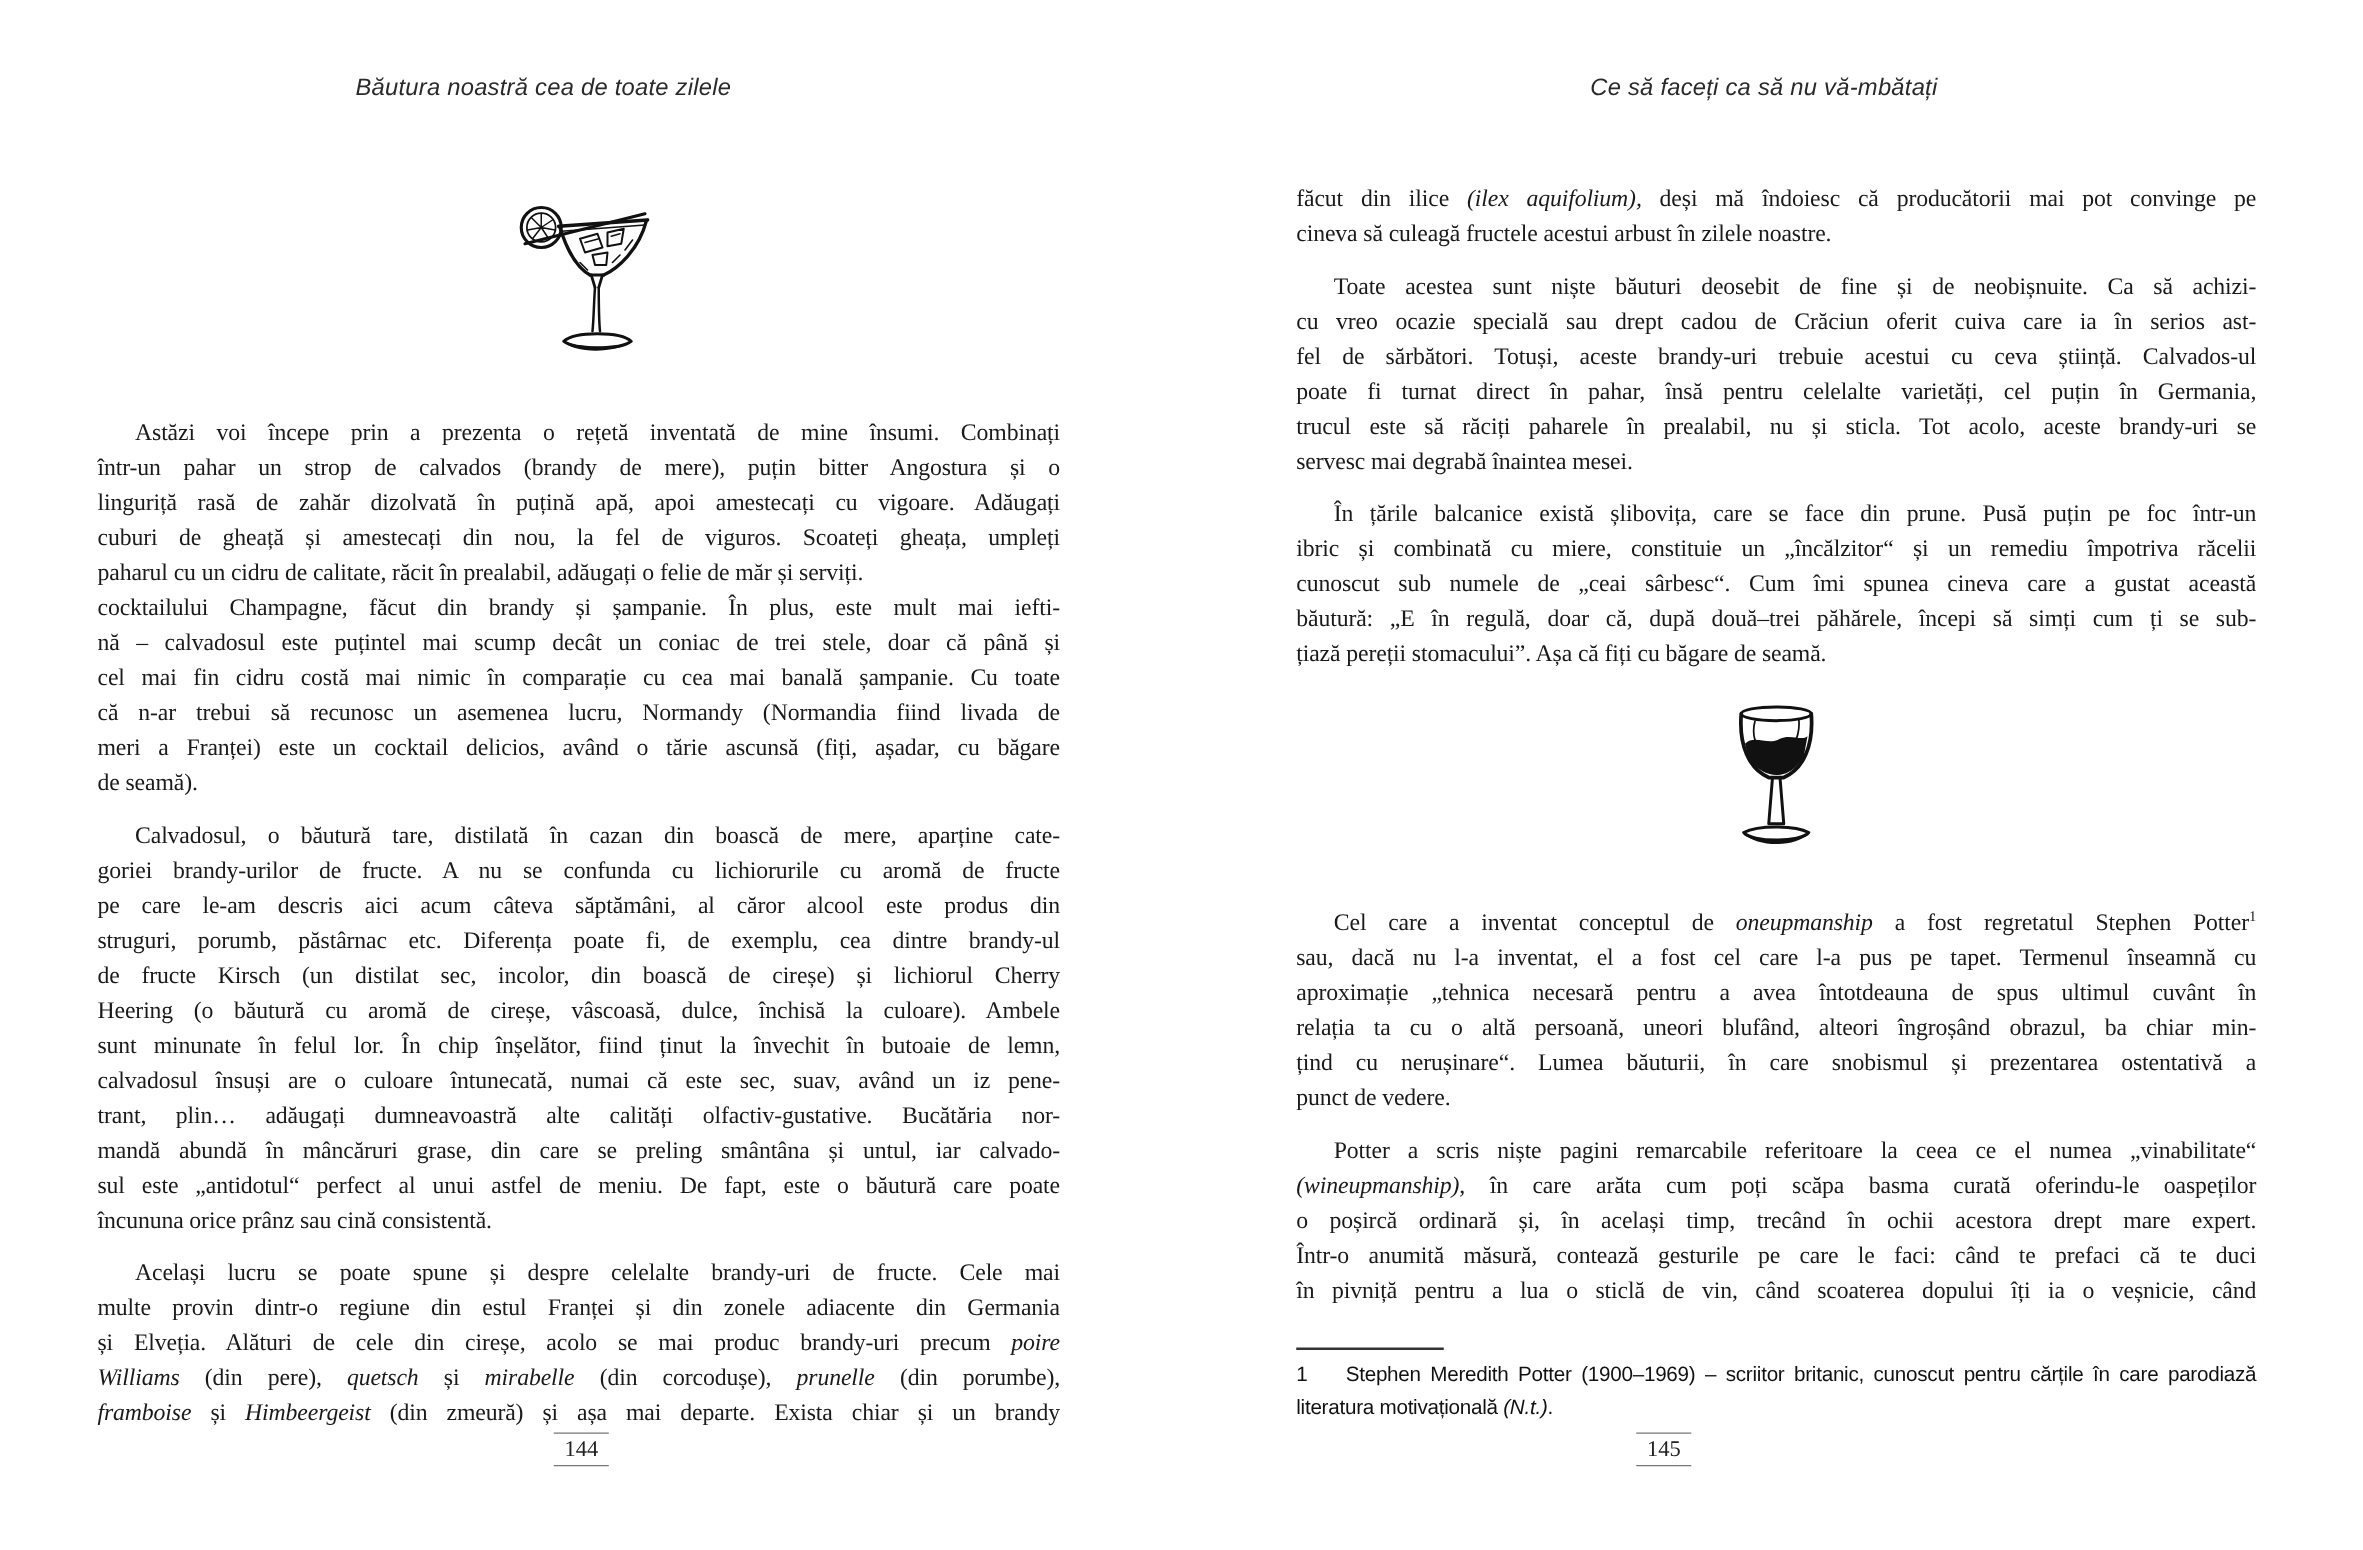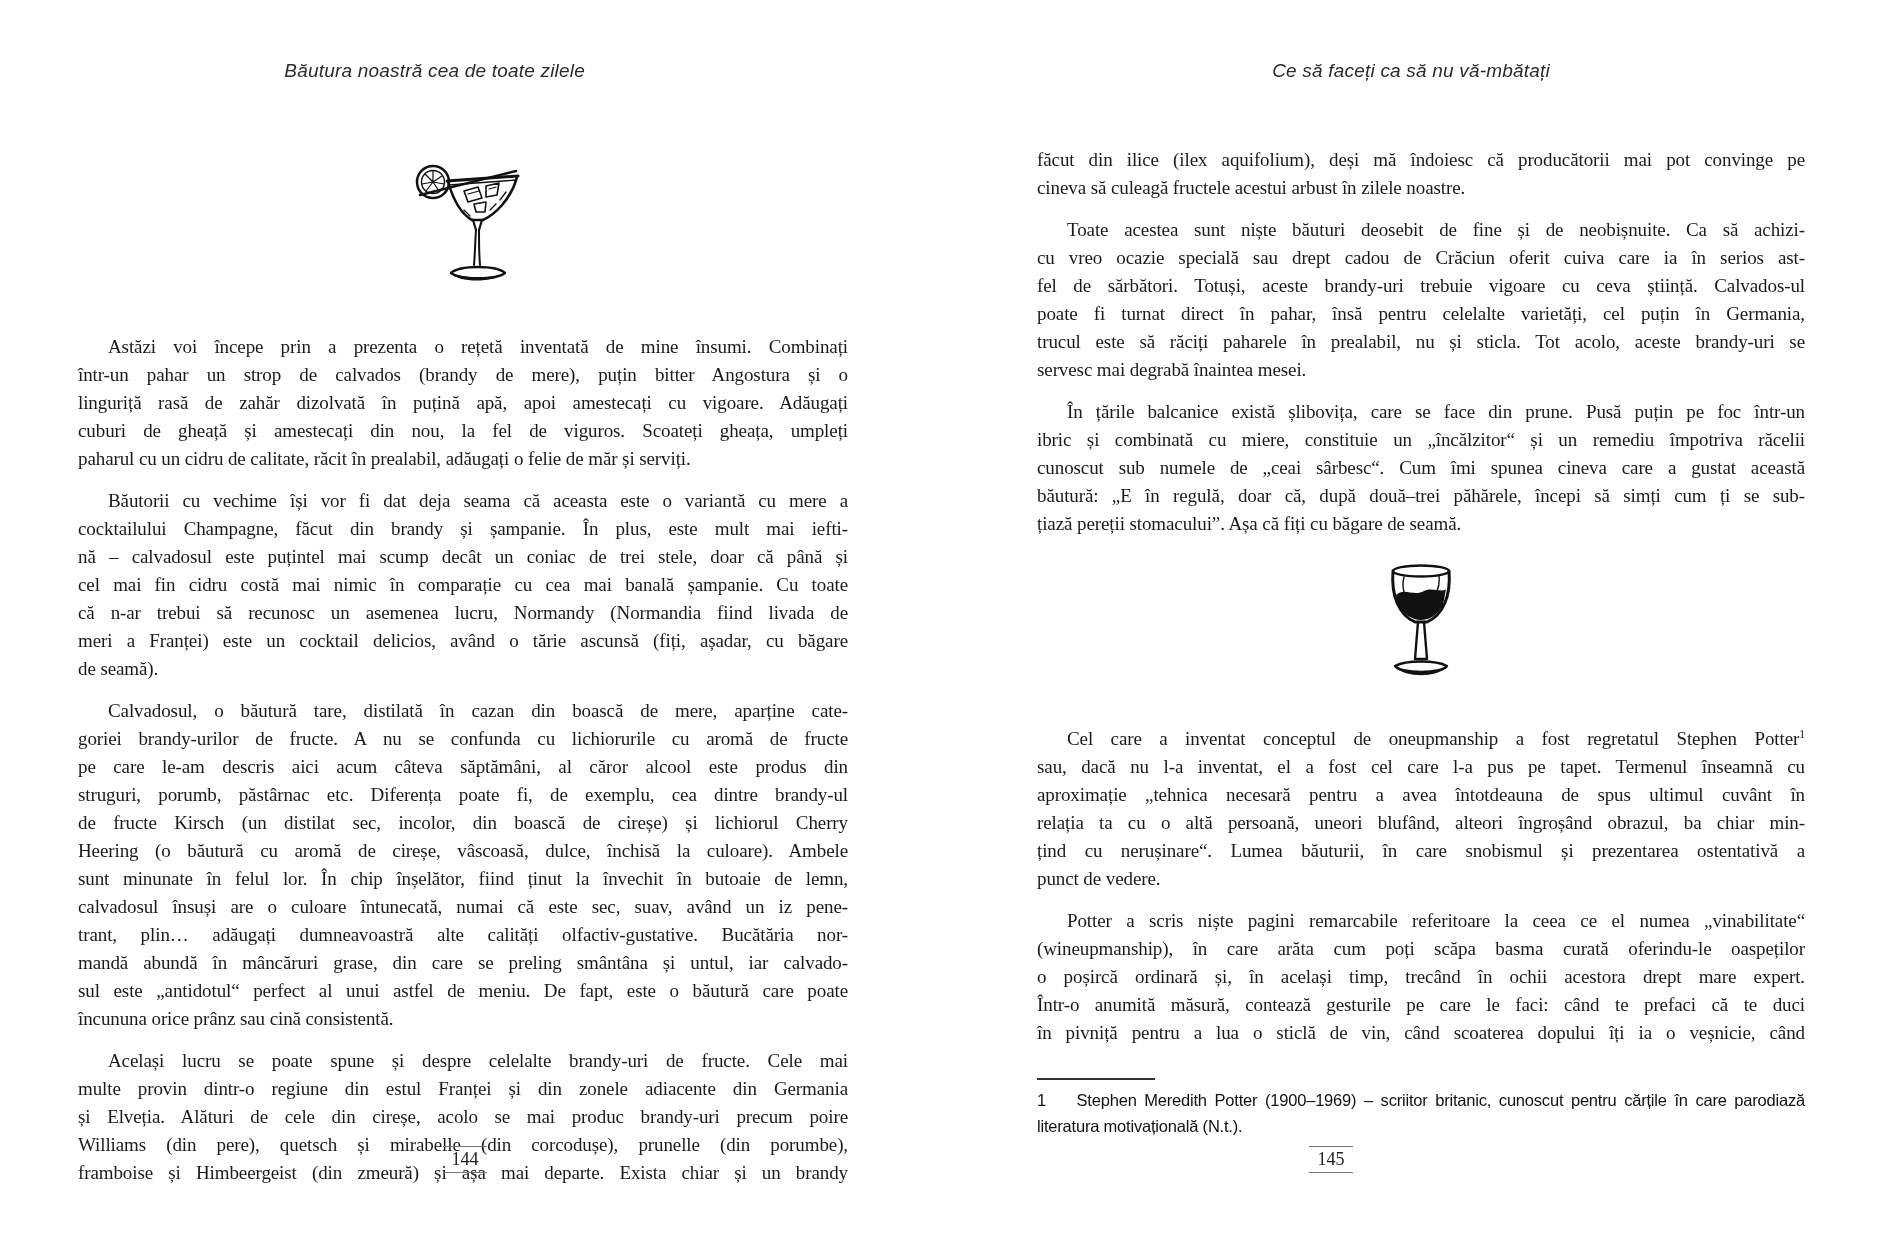--- a/index.html
+++ b/index.html
@@ -42,21 +42,21 @@
     line-height: 28px;
     text-align: justify;
     text-align-last: justify;
     white-space: nowrap;
   }
   .line.last {
     text-align: left;
     text-align-last: left;
   }
   .line.indent { text-indent: 30px; margin-top: 14px; }
-  .i   { }
+  .i   { font-style: italic; }
   .sup { vertical-align: super; font-size: 0.62em; line-height: 0; }
 
   .illustration { position: absolute; }
   .marg-illus { left: 406px;  top: 160px; }
   .wine-illus { left: 1384px; top: 562px; }
 
   .footnote {
     position: absolute;
     left: 1037px; top: 1078px; width: 768px;
     font-family: "Liberation Sans", "DejaVu Sans", sans-serif;
@@ -145,21 +145,20 @@
       <path d="M 11,105 C 24,112 50,112 63,105 C 52,116 22,116 11,105 Z" fill="#111"></path>
     </svg>
   </div>
 
   <div class="body-col body-left">
       <div class="line indent"><span>Astăzi voi începe prin a prezenta o rețetă inventată de mine însumi. Combinați</span></div>
       <div class="line"><span>într-un pahar un strop de calvados (brandy de mere), puțin bitter Angostura și o</span></div>
       <div class="line"><span>linguriță rasă de zahăr dizolvată în puțină apă, apoi amestecați cu vigoare. Adăugați</span></div>
       <div class="line"><span>cuburi de gheață și amestecați din nou, la fel de viguros. Scoateți gheața, umpleți</span></div>
       <div class="line last"><span>paharul cu un cidru de calitate, răcit în prealabil, adăugați o felie de măr și serviți.</span></div>
-      <div class="line indent"><span>Băutorii cu vechime își vor fi dat deja seama că aceasta este o variantă cu mere a</span></div>
       <div class="line"><span>cocktailului Champagne, făcut din brandy și șampanie. În plus, este mult mai iefti-</span></div>
       <div class="line"><span>nă – calvadosul este puțintel mai scump decât un coniac de trei stele, doar că până și</span></div>
       <div class="line"><span>cel mai fin cidru costă mai nimic în comparație cu cea mai banală șampanie. Cu toate</span></div>
       <div class="line"><span>că n-ar trebui să recunosc un asemenea lucru, Normandy (Normandia fiind livada de</span></div>
       <div class="line"><span>meri a Franței) este un cocktail delicios, având o tărie ascunsă (fiți, așadar, cu băgare</span></div>
       <div class="line last"><span>de seamă).</span></div>
       <div class="line indent"><span>Calvadosul, o băutură tare, distilată în cazan din boască de mere, aparține cate-</span></div>
       <div class="line"><span>goriei brandy-urilor de fructe. A nu se confunda cu lichiorurile cu aromă de fructe</span></div>
       <div class="line"><span>pe care le-am descris aici acum câteva săptămâni, al căror alcool este produs din</span></div>
       <div class="line"><span>struguri, porumb, păstârnac etc. Diferența poate fi, de exemplu, cea dintre brandy-ul</span></div>
@@ -176,21 +175,21 @@
       <div class="line"><span>și Elveția. Alături de cele din cireșe, acolo se mai produc brandy-uri precum </span><span class="i">poire</span></div>
       <div class="line"><span class="i">Williams</span><span> (din pere), </span><span class="i">quetsch</span><span> și </span><span class="i">mirabelle</span><span> (din corcodușe), </span><span class="i">prunelle</span><span> (din porumbe),</span></div>
       <div class="line"><span class="i">framboise</span><span> și </span><span class="i">Himbeergeist</span><span> (din zmeură) și așa mai departe. Exista chiar și un brandy</span></div>
     </div>
 
   <div class="body-col body-right-top">
       <div class="line"><span>făcut din ilice </span><span class="i">(ilex aquifolium),</span><span> deși mă îndoiesc că producătorii mai pot convinge pe</span></div>
       <div class="line last"><span>cineva să culeagă fructele acestui arbust în zilele noastre.</span></div>
       <div class="line indent"><span>Toate acestea sunt niște băuturi deosebit de fine și de neobișnuite. Ca să achizi-</span></div>
       <div class="line"><span>cu vreo ocazie specială sau drept cadou de Crăciun oferit cuiva care ia în serios ast-</span></div>
-      <div class="line"><span>fel de sărbători. Totuși, aceste brandy-uri trebuie vigoare cu ceva știință. Calvados-ul</span></div>
+      <div class="line"><span>fel de sărbători. Totuși, aceste brandy-uri trebuie acestui cu ceva știință. Calvados-ul</span></div>
       <div class="line"><span>poate fi turnat direct în pahar, însă pentru celelalte varietăți, cel puțin în Germania,</span></div>
       <div class="line"><span>trucul este să răciți paharele în prealabil, nu și sticla. Tot acolo, aceste brandy-uri se</span></div>
       <div class="line last"><span>servesc mai degrabă înaintea mesei.</span></div>
       <div class="line indent"><span>În țările balcanice există șlibovița, care se face din prune. Pusă puțin pe foc într-un</span></div>
       <div class="line"><span>ibric și combinată cu miere, constituie un „încălzitor“ și un remediu împotriva răcelii</span></div>
       <div class="line"><span>cunoscut sub numele de „ceai sârbesc“. Cum îmi spunea cineva care a gustat această</span></div>
       <div class="line"><span>băutură: „E în regulă, doar că, după două–trei păhărele, începi să simți cum ți se sub-</span></div>
       <div class="line last"><span>țiază pereții stomacului”. Așa că fiți cu băgare de seamă.</span></div>
     </div>
 

